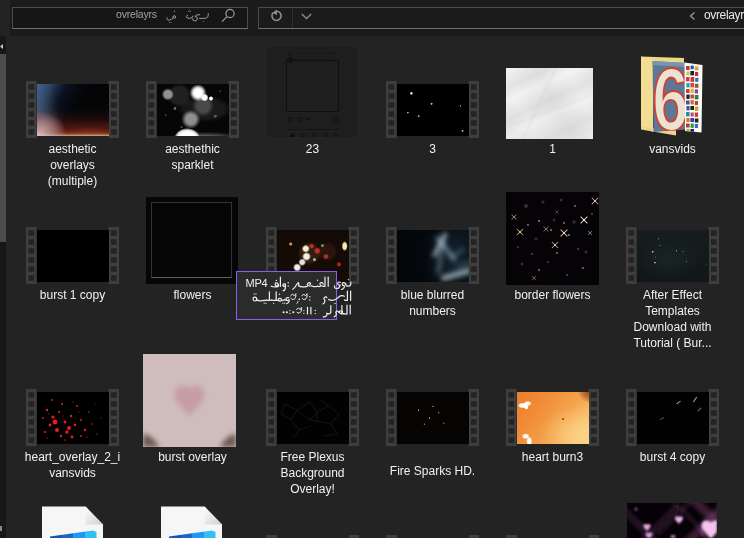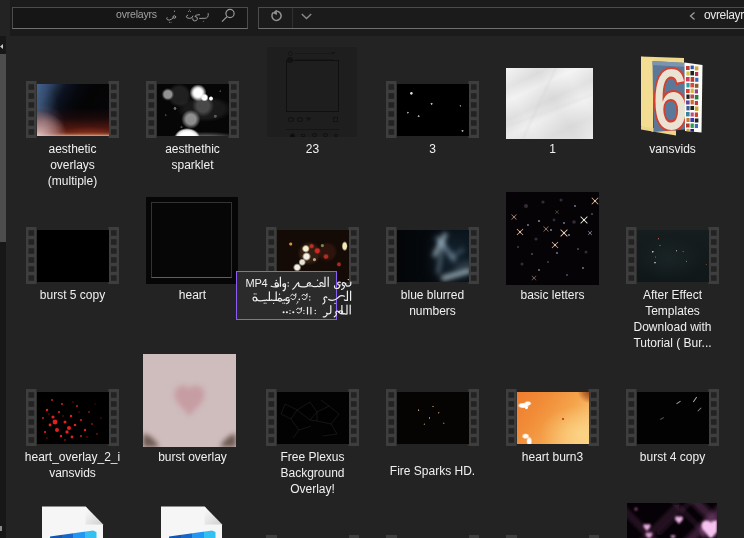--- a/index.html
+++ b/index.html
@@ -499,24 +499,24 @@
     <path d="M46,36.5 c-1,-1.4 -2.3,-2.1 -2.3,-3.3 c0,-0.7 0.55,-1.15 1.15,-1.15 c0.5,0 0.85,0.3 1.15,0.6 c0.3,-0.3 0.65,-0.6 1.15,-0.6 c0.6,0 1.15,0.45 1.15,1.15 c0,1.2 -1.3,1.9 -2.3,3.3z" fill="#c890c0"></path>
   </svg>
 </div>
 
 <div class="lbl" style="left:12.5px;top:141px">aesthetic<br>overlays<br>(multiple)</div>
 <div class="lbl" style="left:132.5px;top:141px">aesthethic<br>sparklet</div>
 <div class="lbl" style="left:252.5px;top:141px">23</div>
 <div class="lbl" style="left:372.5px;top:141px">3</div>
 <div class="lbl" style="left:492.5px;top:141px">1</div>
 <div class="lbl" style="left:612.5px;top:141px">vansvids</div>
-<div class="lbl" style="left:12.5px;top:287px">burst 5 copy</div>
-<div class="lbl" style="left:132.5px;top:287px">heart</div>
+<div class="lbl" style="left:12.5px;top:287px">burst 1 copy</div>
+<div class="lbl" style="left:132.5px;top:287px">flowers</div>
 <div class="lbl" style="left:372.5px;top:287px">blue blurred<br>numbers</div>
-<div class="lbl" style="left:492.5px;top:287px">basic letters</div>
+<div class="lbl" style="left:492.5px;top:287px">border flowers</div>
 <div class="lbl" style="left:612.5px;top:287px">After Effect<br>Templates<br>Download with<br>Tutorial ( Bur...</div>
 <div class="lbl" style="left:12.5px;top:448.5px">heart_overlay_2_i<br>vansvids</div>
 <div class="lbl" style="left:132.5px;top:448.5px">burst overlay</div>
 <div class="lbl" style="left:252.5px;top:448.5px">Free Plexus<br>Background<br>Overlay!</div>
 <div class="lbl" style="left:372.5px;top:463px">Fire Sparks HD.</div>
 <div class="lbl" style="left:492.5px;top:448.5px">heart burn3</div>
 <div class="lbl" style="left:612.5px;top:448.5px">burst 4 copy</div>
 </div>
 <div id="sbtrack"></div>
     <div id="sbthumb"></div>

